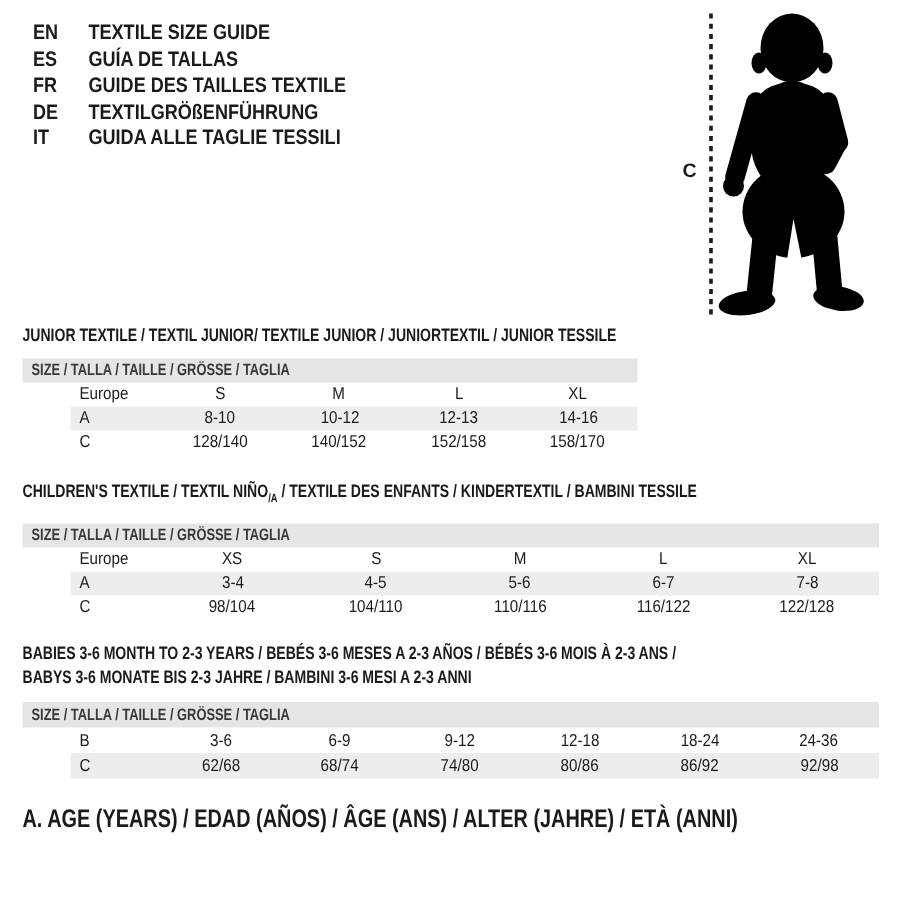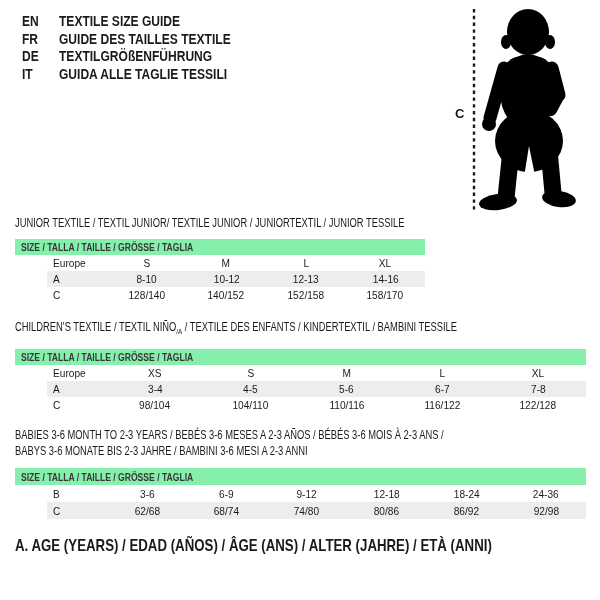--- a/index.html
+++ b/index.html
@@ -17,44 +17,48 @@
   .hdr-row{display:flex;}
   .hdr-code{flex:none;width:37px;}
   .hdr-code .hc,.hdr-title .ht{display:inline-block;transform:scaleX(.86);transform-origin:0 50%;white-space:nowrap;}
 
   
   .figure{position:absolute;left:440px;top:0;width:160px;height:215px;}
   .figure svg{display:block;width:160px;height:215px;}
   .height-label{position:absolute;left:15px;top:106px;font-weight:bold;font-size:13px;}
 
   
-  .sec-title{position:absolute;left:15px;font-weight:normal;font-size:12px;line-height:16px;white-space:nowrap;}
+  .sec-title{position:absolute;left:15px;font-weight:bold;font-size:12px;line-height:16px;white-space:nowrap;}
   .sec-title sub{font-size:8px;}
   .table{position:absolute;left:15px;}
-  .thead{height:16px;background:#86efac;display:flex;align-items:center;padding-left:6px;
+  .thead{height:16px;background:#e5e5e5;display:flex;align-items:center;padding-left:6px;
          font-size:11px;font-weight:bold;color:#383838;}
   .trow{display:flex;align-items:center;height:16px;font-size:11.5px;margin-left:32px;}
   .trow.shaded{background:#ededed;}
   .lbl{flex:none;width:60px;padding-left:6px;box-sizing:border-box;}
   .cell{flex:1;text-align:center;}
   .t3 .thead{height:17px;}
   .t3 .trow{height:17px;}
 
   
   .notes{position:absolute;left:15px;top:537px;font-weight:bold;font-size:17px;line-height:17.6px;}
 </style>
 </head>
 <body>
 
 <div class="canvas">
 
   <div class="hdr">
     <div class="hdr-row">
       <span class="hdr-code"><span class="hc">EN</span></span>
       <span class="hdr-title"><span class="ht">TEXTILE SIZE GUIDE</span></span>
+    </div>
+    <div class="hdr-row">
+      <span class="hdr-code"><span class="hc">ES</span></span>
+      <span class="hdr-title"><span class="ht">GUÍA DE TALLAS</span></span>
     </div>
     <div class="hdr-row">
       <span class="hdr-code"><span class="hc">FR</span></span>
       <span class="hdr-title"><span class="ht">GUIDE DES TAILLES TEXTILE</span></span>
     </div>
     <div class="hdr-row">
       <span class="hdr-code"><span class="hc">DE</span></span>
       <span class="hdr-title"><span class="ht">TEXTILGRÖßENFÜHRUNG</span></span>
     </div>
     <div class="hdr-row">

